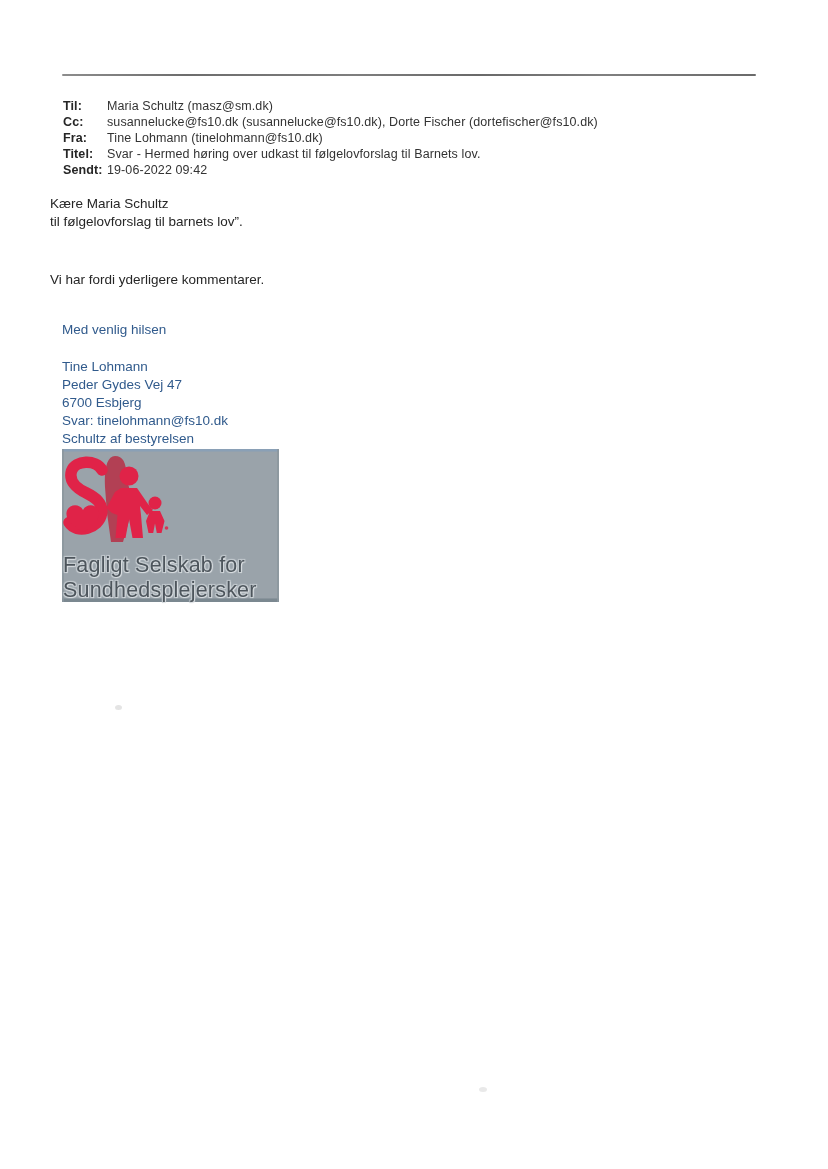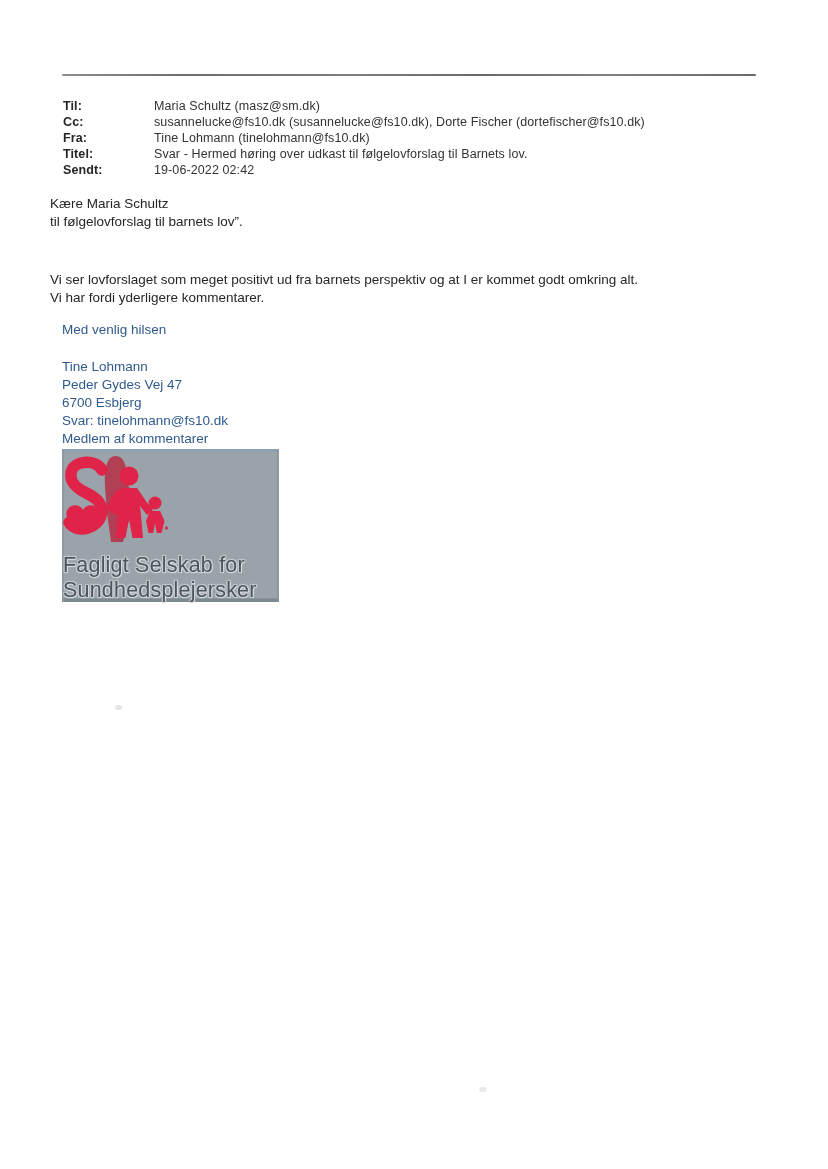--- a/index.html
+++ b/index.html
@@ -23,21 +23,21 @@
 
   
   .header {
     position:absolute; left:63px; top:98px;
     font-size:12.5px; line-height:16.1px;
     color:#333333;
     letter-spacing:0.1px;
   }
   .hrow { display:flex; white-space:nowrap; }
   .hlabel { font-weight:bold; width:44px; color:#262626; }
-  .hvalue { color:#333333;margin-left:47px; }
+  .hvalue { color:#333333; }
 
   
   .bodyblock {
     position:absolute; left:50px;
     font-size:13.5px; line-height:18px;
     color:var(--text_color,#262626);
     white-space:nowrap;
   }
   .greet-para { top:195px; }
   .para2 { top:271px; }
@@ -100,44 +100,43 @@
     <div class="hrow">
       <span class="hlabel">Fra:</span>
       <span class="hvalue">Tine Lohmann (tinelohmann@fs10.dk)</span>
     </div>
     <div class="hrow">
       <span class="hlabel">Titel:</span>
       <span class="hvalue">Svar - Hermed høring over udkast til følgelovforslag til Barnets lov.</span>
     </div>
     <div class="hrow">
       <span class="hlabel">Sendt:</span>
-      <span class="hvalue">19-06-2022 02:42</span>
+      <span class="hvalue">19-06-2022 09:42</span>
     </div>
   </div>
 
   <div class="bodyblock greet-para">
     <div>Kære Maria Schultz</div>
     <div>til følgelovforslag til barnets lov”.</div>
   </div>
 
   <div class="bodyblock para2">
-    <div>Vi ser lovforslaget som meget positivt ud fra barnets perspektiv og at I er kommet godt omkring alt.</div>
     <div>Vi har fordi yderligere kommentarer.</div>
   </div>
 
   <div class="sig sig-closing">
     <div>Med venlig hilsen</div>
   </div>
 
   <div class="sig sig-block">
     <div>Tine Lohmann</div>
     <div>Peder Gydes Vej 47</div>
     <div>6700 Esbjerg</div>
     <div>Svar: tinelohmann@fs10.dk</div>
-    <div>Medlem af kommentarer</div>
+    <div>Schultz af bestyrelsen</div>
   </div>
 
   <div class="logo">
     <svg width="217" height="153" viewBox="0 0 217 153">
 
       <rect x="0" y="0" width="217" height="153" style="fill:var(--logo_bg,#9aa3aa)"></rect>
       <rect x="0" y="0" width="217" height="2.5" fill="#87a0b8" opacity="0.85"></rect>
       <rect x="0" y="149.5" width="217" height="3.5" fill="#6e7c85" opacity="0.7"></rect>
       <rect x="0" y="0" width="2" height="153" fill="#8b969e" opacity="0.8"></rect>
       <rect x="215" y="0" width="2" height="153" fill="#8b969e" opacity="0.8"></rect>

